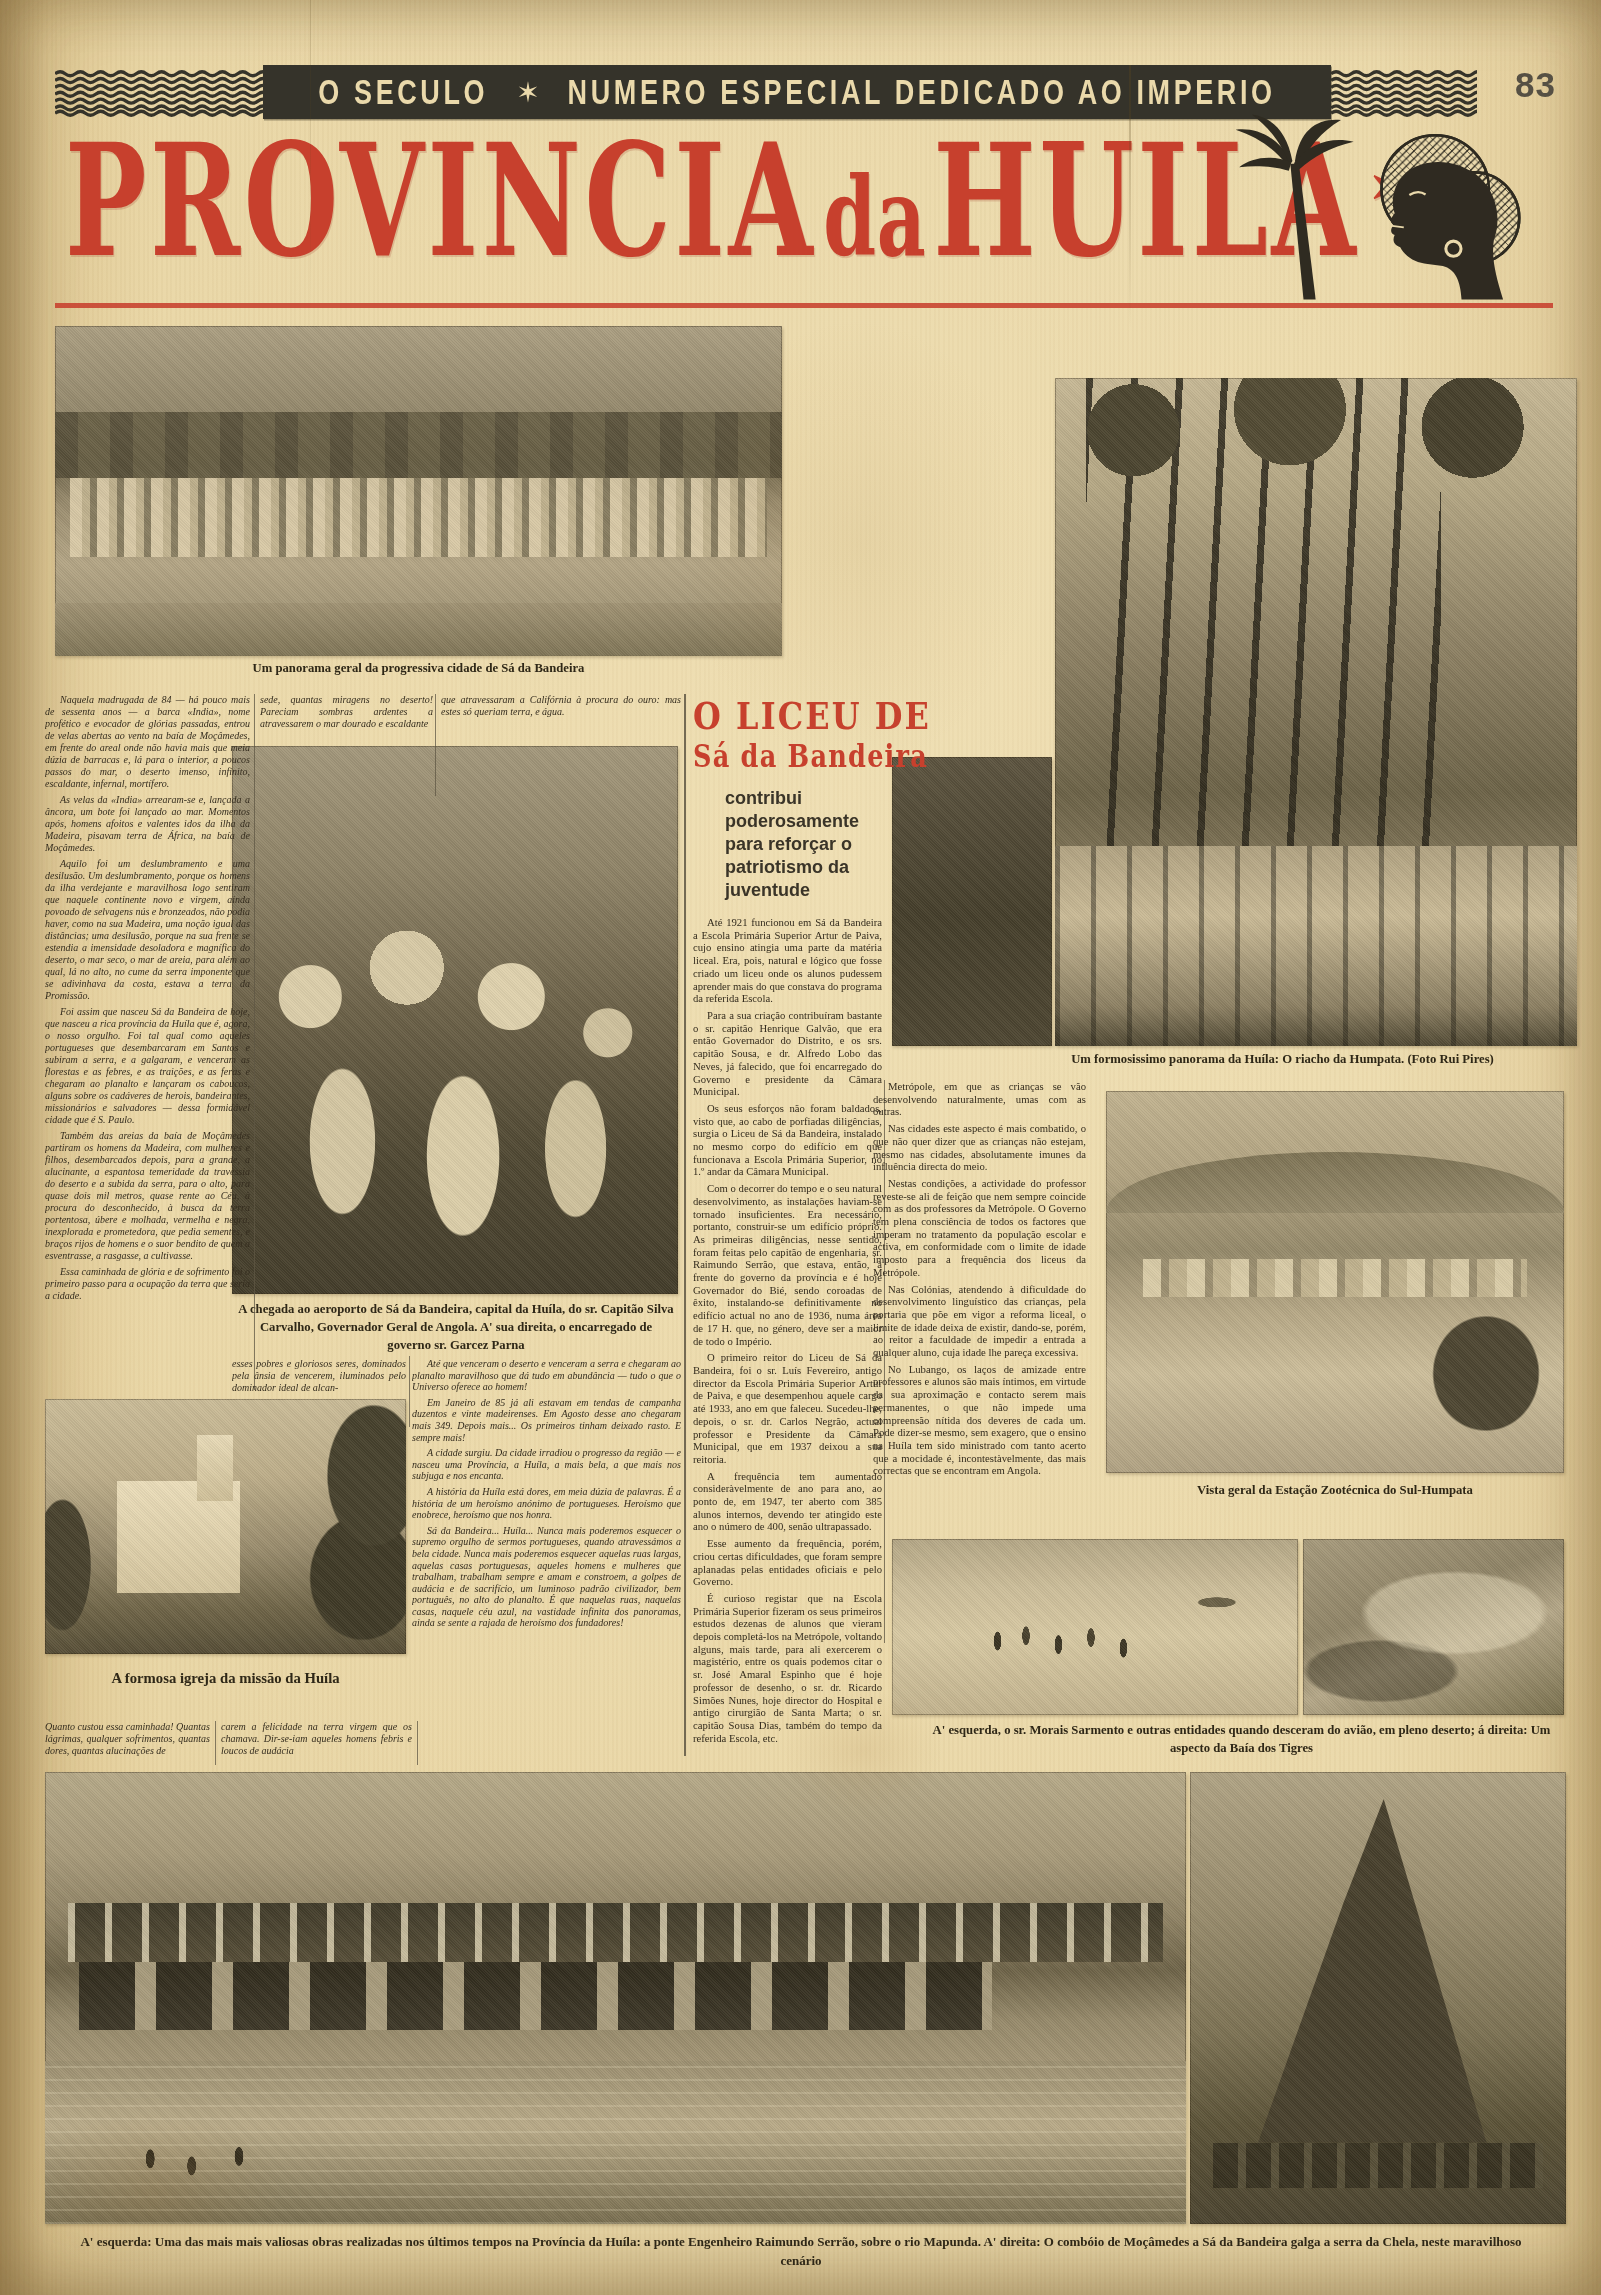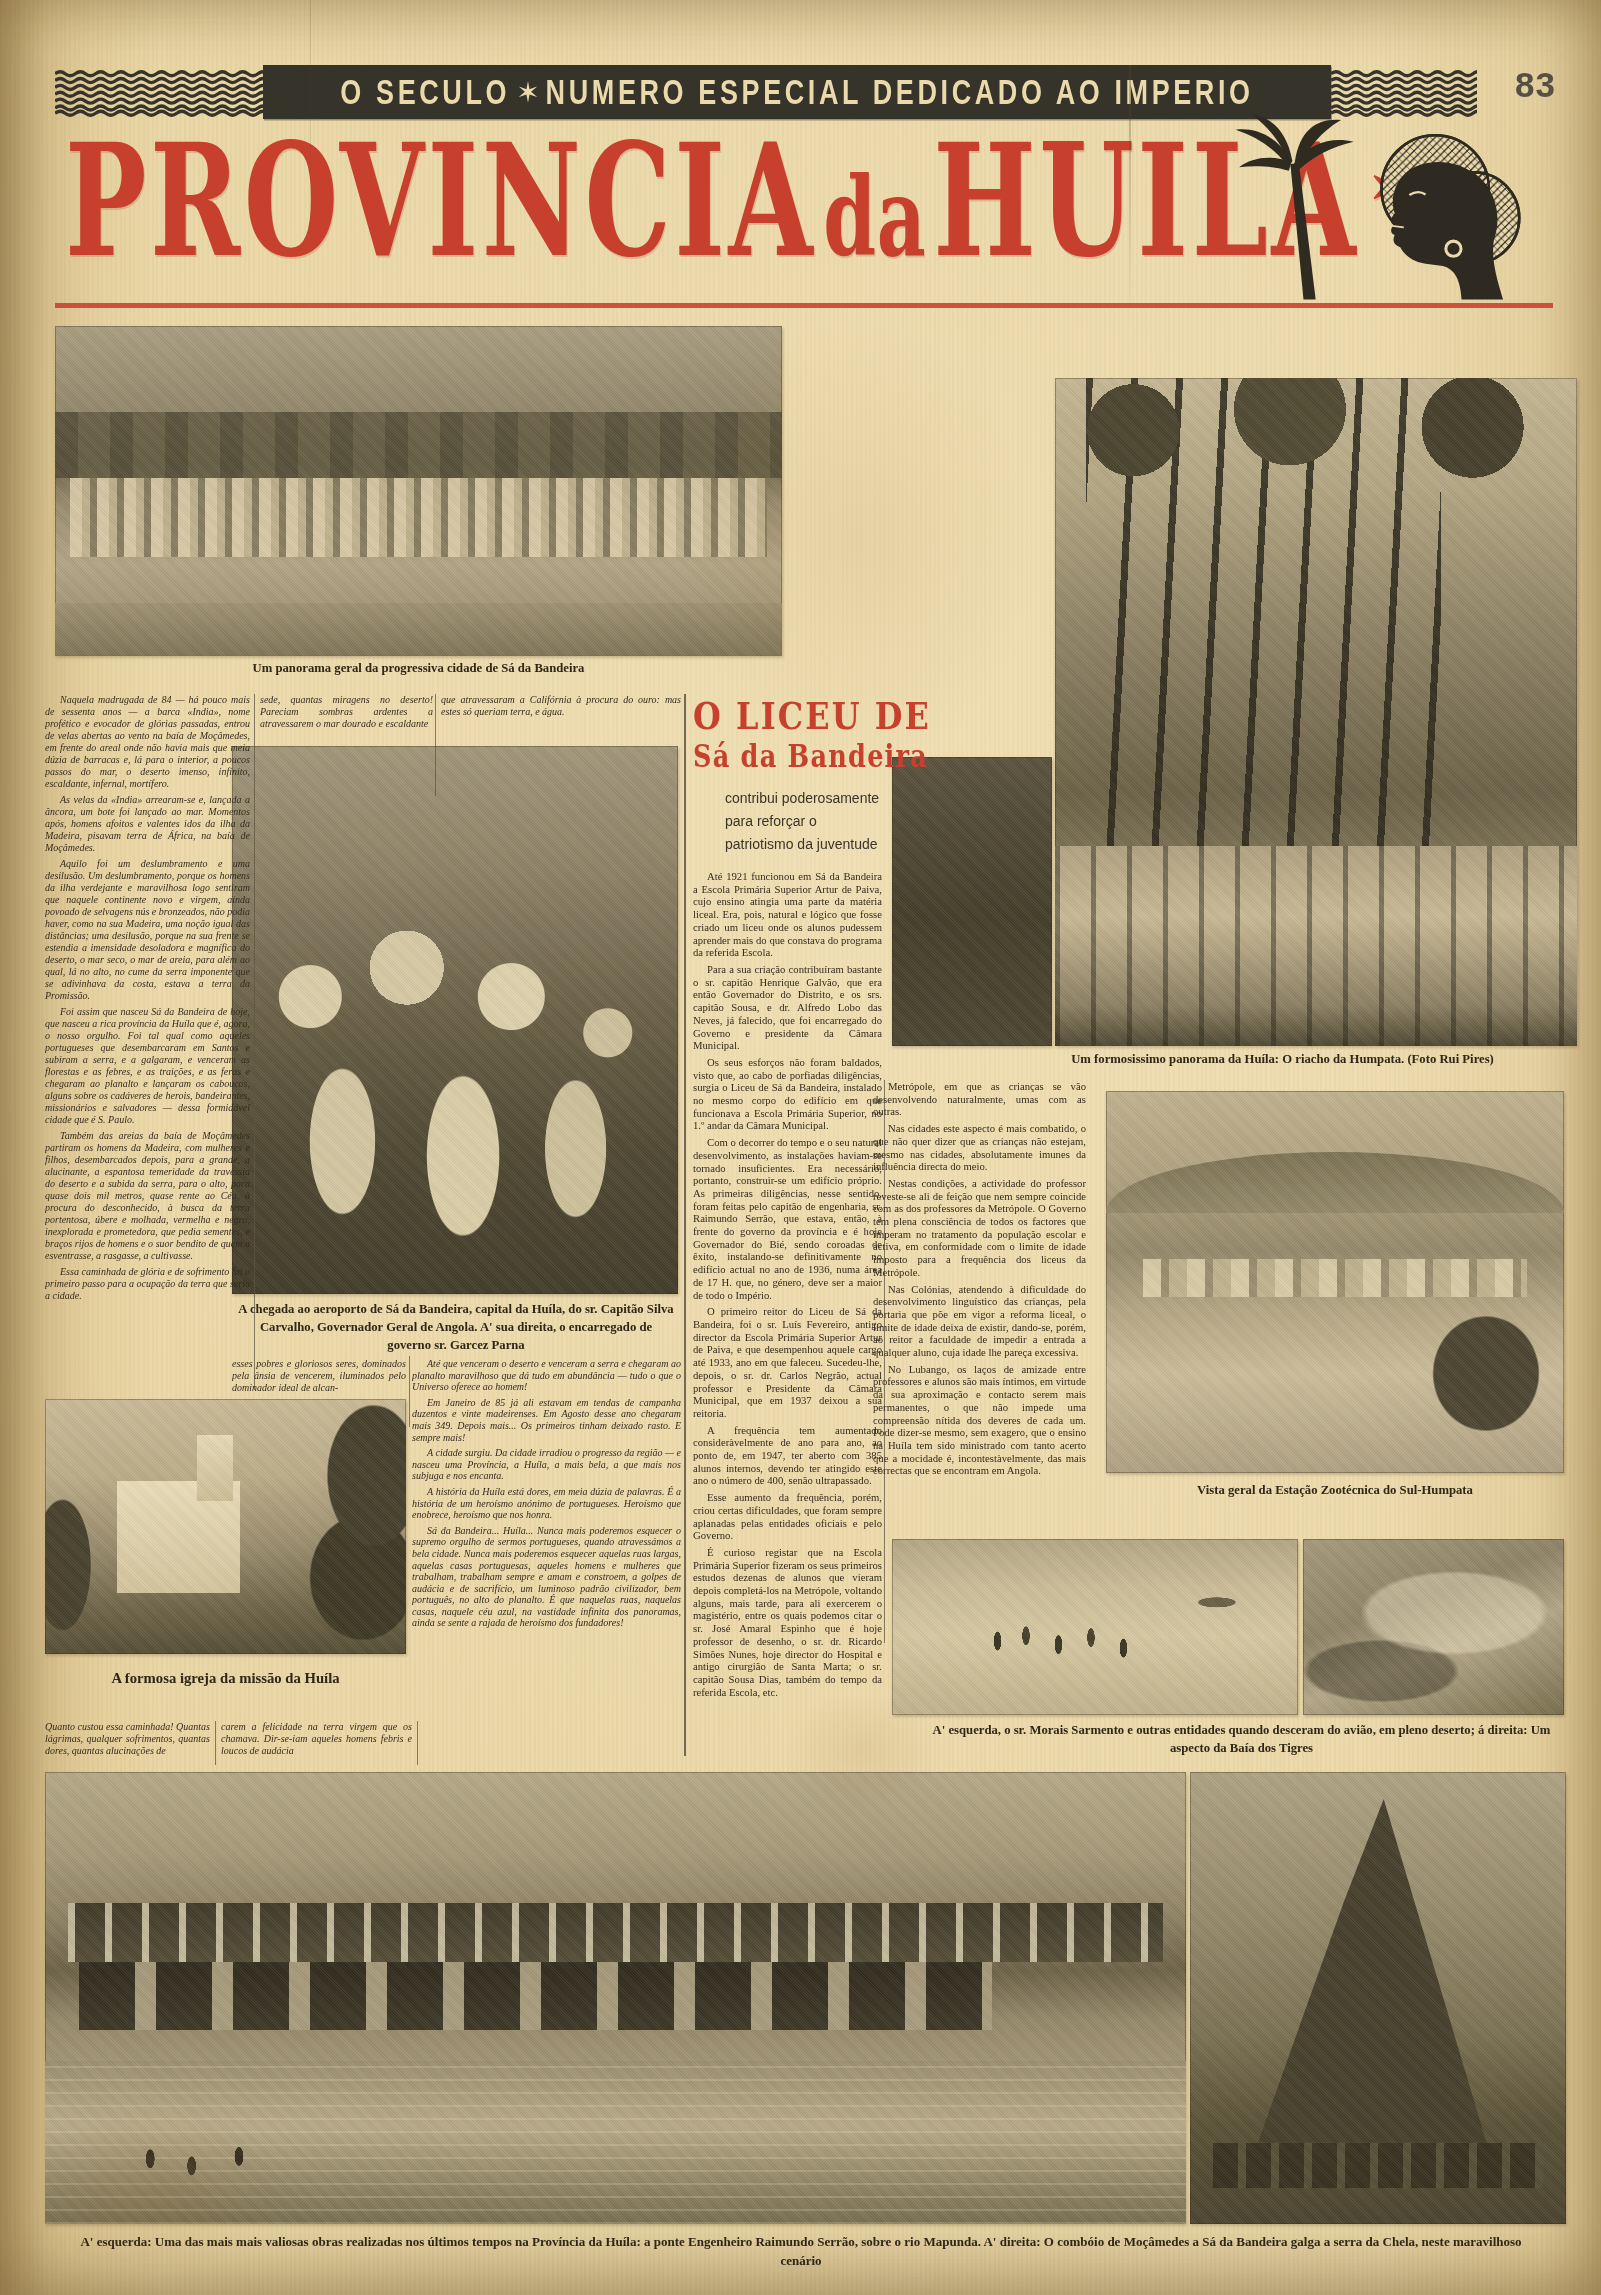--- a/index.html
+++ b/index.html
@@ -11,21 +11,21 @@
       linear-gradient(90deg,#c9b07c 0%,#dfc893 3%,#e8d5a4 10%,#ead8a9 86%,#e2cd9b 96%,#d2ba86 100%);
     box-shadow: inset 0 -25px 71px rgba(80,55,15,.28), inset 28px 0 71px rgba(80,55,15,.22), inset 0 15px 41px rgba(90,65,20,.12);}
   .stain{position:absolute;border-radius:50%;pointer-events:none;}
   .crease{position:absolute;pointer-events:none;}
 
   
   .waves{position:absolute;top:69px;height:49px;}
   #waves-left{left:55px;width:208px;}
   #waves-right{left:1331px;width:146px;}
   .banner-bar{position:absolute;left:263px;top:65px;width:1068px;height:54px;background:#35332a;
-    display:flex;align-items:center;justify-content:center;gap:6px;
+    display:flex;align-items:center;justify-content:center;gap:28px;
     box-shadow:1px 1.5px 0 rgba(40,35,20,.4);}
   .banner-txt{display:inline-block;font-family:"Liberation Sans",sans-serif;font-weight:bold;
     font-size:27px;letter-spacing:3.6px;color:#ead9ab;transform:scaleY(1.32);white-space:nowrap;}
   .banner-star{color:#ead9ab;font-size:28px;}
   .page-number{position:absolute;left:1515px;top:65px;font-family:"Liberation Sans",sans-serif;
     font-weight:bold;font-size:35px;color:#565044;letter-spacing:1px;}
 
   
   .main-headline{position:absolute;left:65px;top:120px;transform:scaleX(.70);transform-origin:left top;
     white-space:nowrap;color:#c7402d;font-family:"DejaVu Serif",serif;font-weight:bold;
@@ -73,22 +73,22 @@
   .sz3{font-size:10.7px;line-height:12.7px;}
   .divider{position:absolute;width:1px;background:#5f5744;opacity:.75;}
   .divider.thick{width:2px;opacity:.85;}
 
   
   #liceu-col{position:absolute;left:693px;top:696px;width:189px;}
   .liceu-h1{font-family:"DejaVu Serif",serif;font-weight:bold;color:#c7402d;font-size:38px;
     transform:scaleX(.84);transform-origin:left top;white-space:nowrap;letter-spacing:2.5px;line-height:1.05;}
   .liceu-h2{font-family:"DejaVu Serif",serif;font-weight:bold;color:#c7402d;font-size:32px;
     transform:scaleX(.80);transform-origin:left top;white-space:nowrap;letter-spacing:1.5px;line-height:1.1;margin-top:3px;}
-  .liceu-sub{font-family:"Liberation Sans",sans-serif;font-size:14px;line-height:23px;color:#3a3428;
-    padding-left:32px;margin-top:13px;}
+  .liceu-sub{font-family:"Liberation Sans",sans-serif;font-size:18px;line-height:23px;color:#3a3428;
+    padding-left:32px;margin-top:13px;font-weight:bold;}
   .liceu-body{margin-top:14px;height:835px;overflow:hidden;text-align:justify;}
   .liceu-body p{margin:0 0 4px 0;text-indent:14px;}
 </style>
 </head>
 <body>
 
 <div class="page">
 
   <div class="waves" id="waves-left">
     <svg width="208" height="49" viewBox="0 0 410 96">

